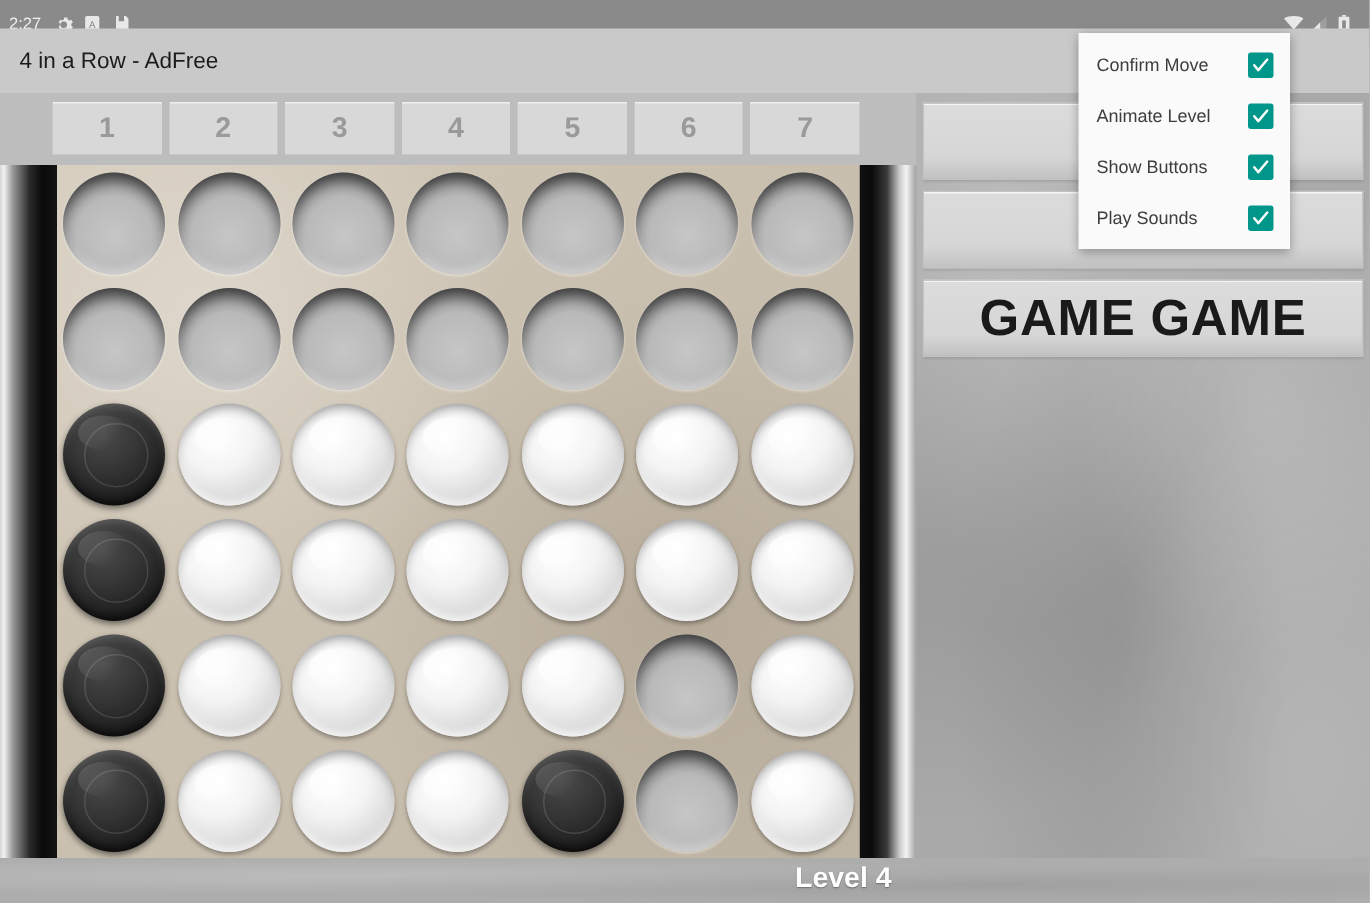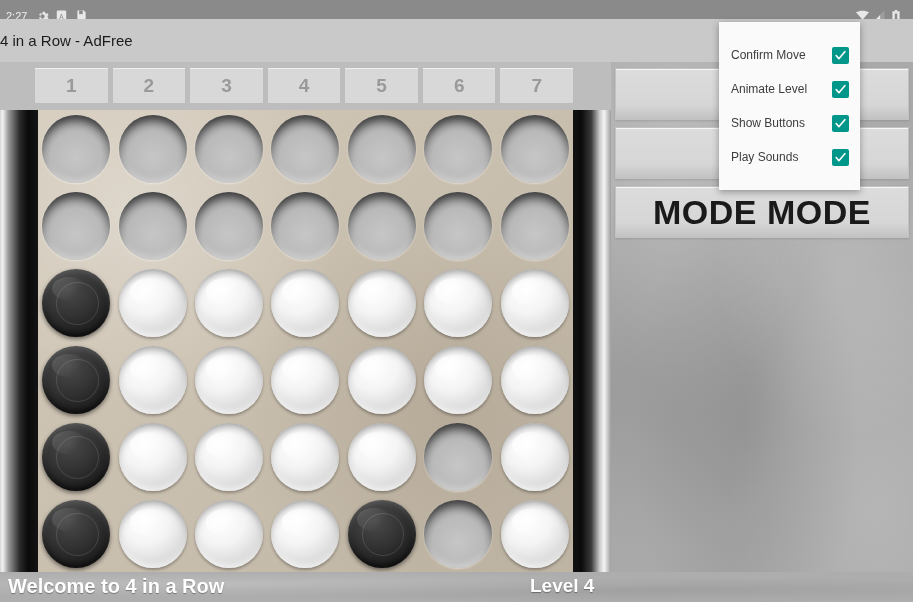--- a/index.html
+++ b/index.html
@@ -24,20 +24,21 @@
 
   .ic-gear svg, .ic-badge svg, .ic-save svg { display:block; }
 
   #status-right { margin-left:auto; display:flex; align-items:center; gap:5px; padding-right:2px; }
 
   
   #title-bar {
     position:absolute; left:0; top:19px; width:913px; height:43px;
     background:#c9c9c9;
     display:flex; align-items:center;
+    padding-left:13px;
   }
   #app-title { font-size:15px; color:#1c1c1c; }
 
   
   #main {
     position:absolute; left:0; top:62px; width:913px; height:510px;
   }
 
   
   #game-panel {
@@ -159,21 +160,21 @@
     cursor:pointer;
     overflow:hidden;
     white-space:nowrap;
   }
 
   
   #dropdown {
     position:absolute; left:719px; top:22px; width:141px;
     background:#fafafa;
     box-shadow:0 2px 7px rgba(0,0,0,.35);
-    padding:16px 0;
+    padding:4px 0;
     z-index:50;
   }
   .dd-item {
     height:34px;
     display:flex; align-items:center;
     padding:0 11px 0 12px;
     cursor:pointer;
   }
   .dd-label { font-size:12px; color:#3d3d3d; flex:1; }
   .dd-check {
@@ -400,21 +401,21 @@
             <div class="slot white"></div>
           </div>
         </div>
     </div>
   </div>
 
   <div id="right-panel">
 
     <div class="menu-btn">GO</div>
     <div class="menu-btn">G</div>
-    <div class="menu-btn">MODE MODE</div>
+    <div class="menu-btn">GAME GAME</div>
   </div>
 
 </div>
 
 <div id="dropdown">
     <div class="dd-item">
       <span class="dd-label">Confirm Move</span>
       <span class="dd-check" style="background: rgb(0, 150, 138);">
         <svg width="13" height="13" viewBox="0 0 24 24" fill="none" stroke="#ffffff" stroke-width="3" stroke-linecap="round" stroke-linejoin="round">
           <path d="M4 12l5 6L20 5"></path>
@@ -441,15 +442,14 @@
       <span class="dd-label">Play Sounds</span>
       <span class="dd-check" style="background: rgb(0, 150, 138);">
         <svg width="13" height="13" viewBox="0 0 24 24" fill="none" stroke="#ffffff" stroke-width="3" stroke-linecap="round" stroke-linejoin="round">
           <path d="M4 12l5 6L20 5"></path>
         </svg>
       </span>
     </div>
   </div>
 
 <div id="bottom-bar">
-  <span id="bottom-left">Welcome to 4 in a Row</span>
   <span id="bottom-right">Level 4</span>
 </div>
 
 </body></html>

